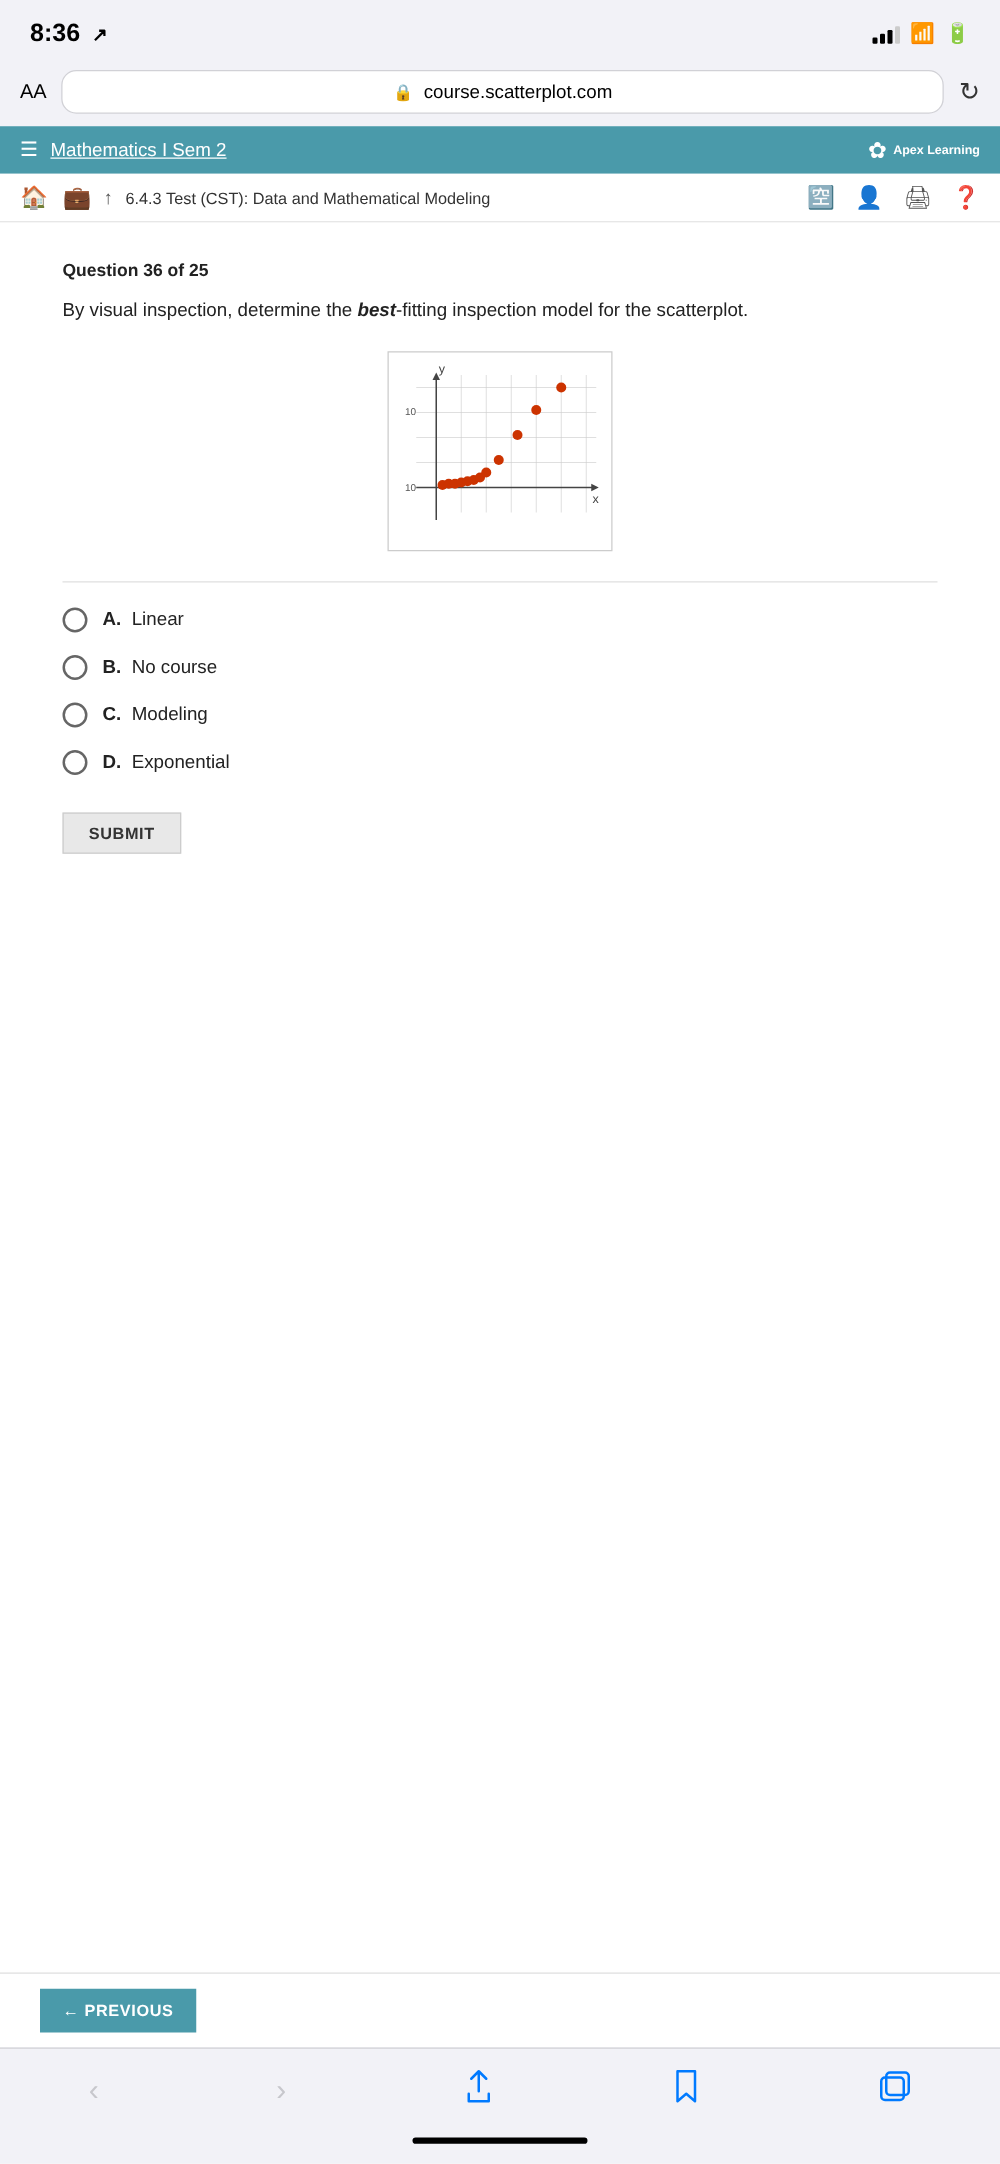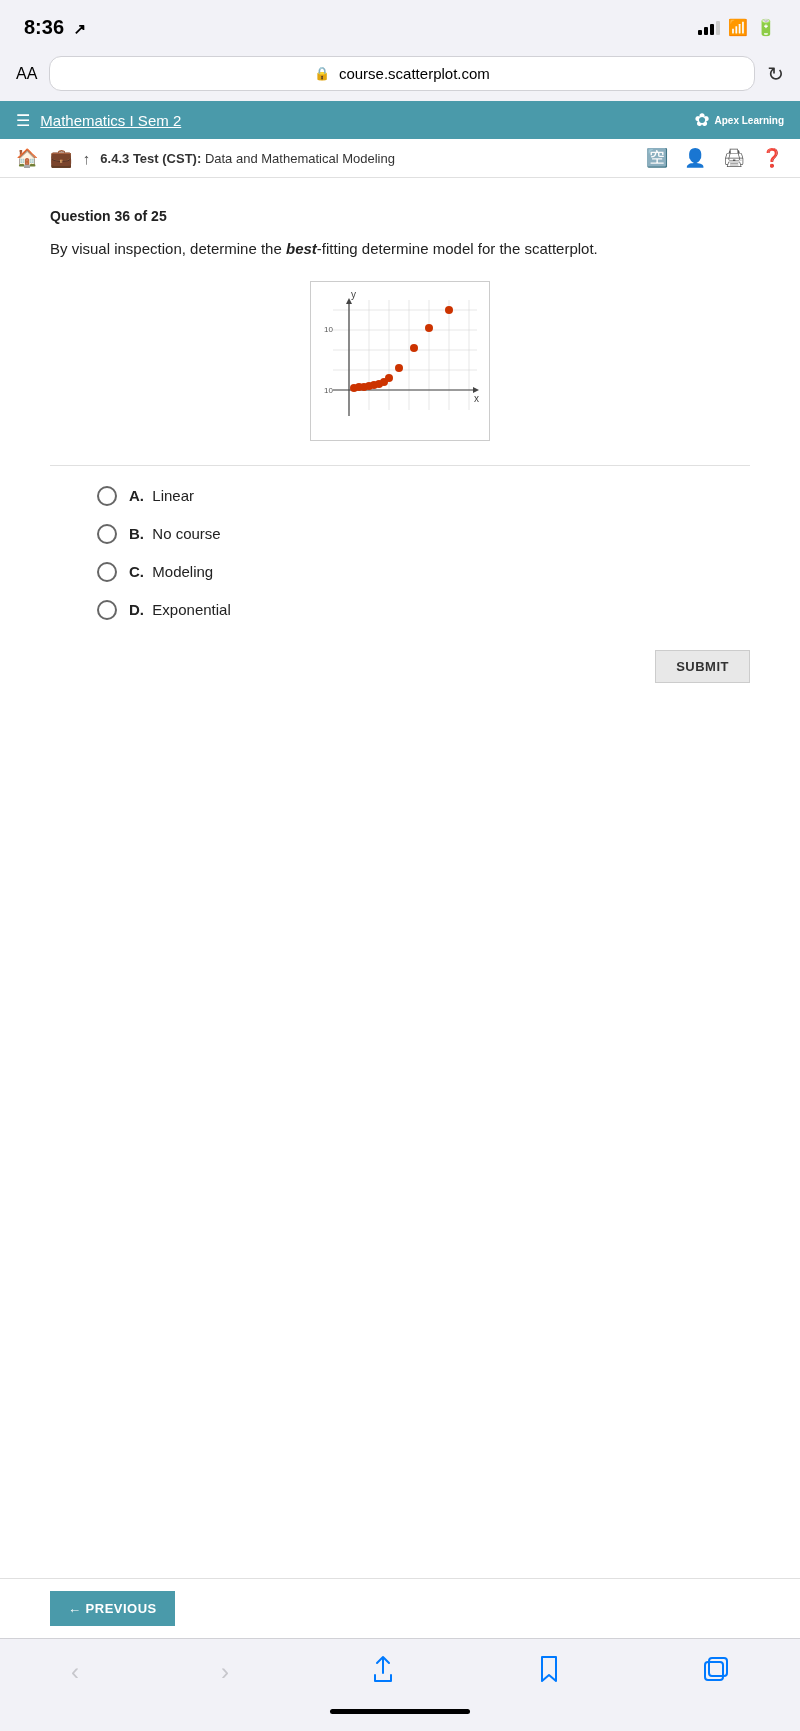--- a/index.html
+++ b/index.html
@@ -91,21 +91,21 @@
       border-bottom: 1px solid #e0e0e0;
       padding: 8px 16px;
       display: flex;
       align-items: center;
       justify-content: space-between;
     }
     .breadcrumb-left { display: flex; align-items: center; gap: 10px; }
     .breadcrumb-icons { display: flex; gap: 12px; }
     .breadcrumb-icon { font-size: 18px; color: #555; }
     .breadcrumb-text { font-size: 13px; color: #333; }
-    .breadcrumb-text strong { font-weight: 700; }
+    .breadcrumb-text strong { font-weight: 400; }
     .breadcrumb-right { display: flex; gap: 16px; }
     .tool-icon { font-size: 18px; color: #555; }
 
     
     .main-content {
       background: #fff;
       min-height: 1400px;
       padding: 30px 50px;
     }
 
@@ -150,59 +150,58 @@
       display: flex;
       flex-direction: column;
       gap: 18px;
       margin-bottom: 30px;
     }
     .answer-option {
       display: flex;
       align-items: center;
       gap: 12px;
       cursor: pointer;
-      margin-left: 47px;
     }
     .radio-circle {
       width: 20px;
       height: 20px;
       border-radius: 50%;
       border: 2px solid #666;
       flex-shrink: 0;
       background: #fff;
     }
     .option-text {
       font-size: 15px;
       color: #222;
     }
     .option-letter { font-weight: 700; }
 
     
     .submit-container {
       display: flex;
-      justify-content: flex-end;
+      justify-content: flex-start;
       margin-top: 10px;
     }
     .submit-btn {
       background: #e8e8e8;
       border: 1px solid #ccc;
       padding: 8px 20px;
       font-size: 13px;
       font-weight: 600;
       color: #333;
       letter-spacing: 0.5px;
       cursor: pointer;
       text-transform: uppercase;
     }
 
     
     .bottom-nav-bar {
       background: #fff;
       border-top: 1px solid #e0e0e0;
-      padding: 12px 50px;
+      padding: 12px 32px;
       display: flex;
       align-items: center;
     }
     .prev-btn {
       background: #4a9aaa;
       color: #fff;
       border: none;
       padding: 10px 18px;
       font-size: 13px;
       font-weight: 600;
@@ -309,21 +308,21 @@
     <span class="tool-icon">🖨</span>
     <span class="tool-icon">❓</span>
   </div>
 </div>
 
 <div class="main-content">
 
   <div class="question-header">Question 36 of 25</div>
 
   <div class="question-text">
-    <span>By visual inspection, determine the </span><em>best</em><span>-fitting determine model for the scatterplot.</span>
+    <span>By visual inspection, determine the </span><em>best</em><span>-fitting inspection model for the scatterplot.</span>
   </div>
 
   <div class="chart-container">
     <div class="chart-wrapper">
       <svg class="chart-svg" viewBox="0 0 164 144" xmlns="http://www.w3.org/2000/svg">
 
         <line x1="30" y1="10" x2="30" y2="120" stroke="#ccc" stroke-width="0.5"></line>
         <line x1="50" y1="10" x2="50" y2="120" stroke="#ccc" stroke-width="0.5"></line>
         <line x1="70" y1="10" x2="70" y2="120" stroke="#ccc" stroke-width="0.5"></line>
         <line x1="90" y1="10" x2="90" y2="120" stroke="#ccc" stroke-width="0.5"></line>

